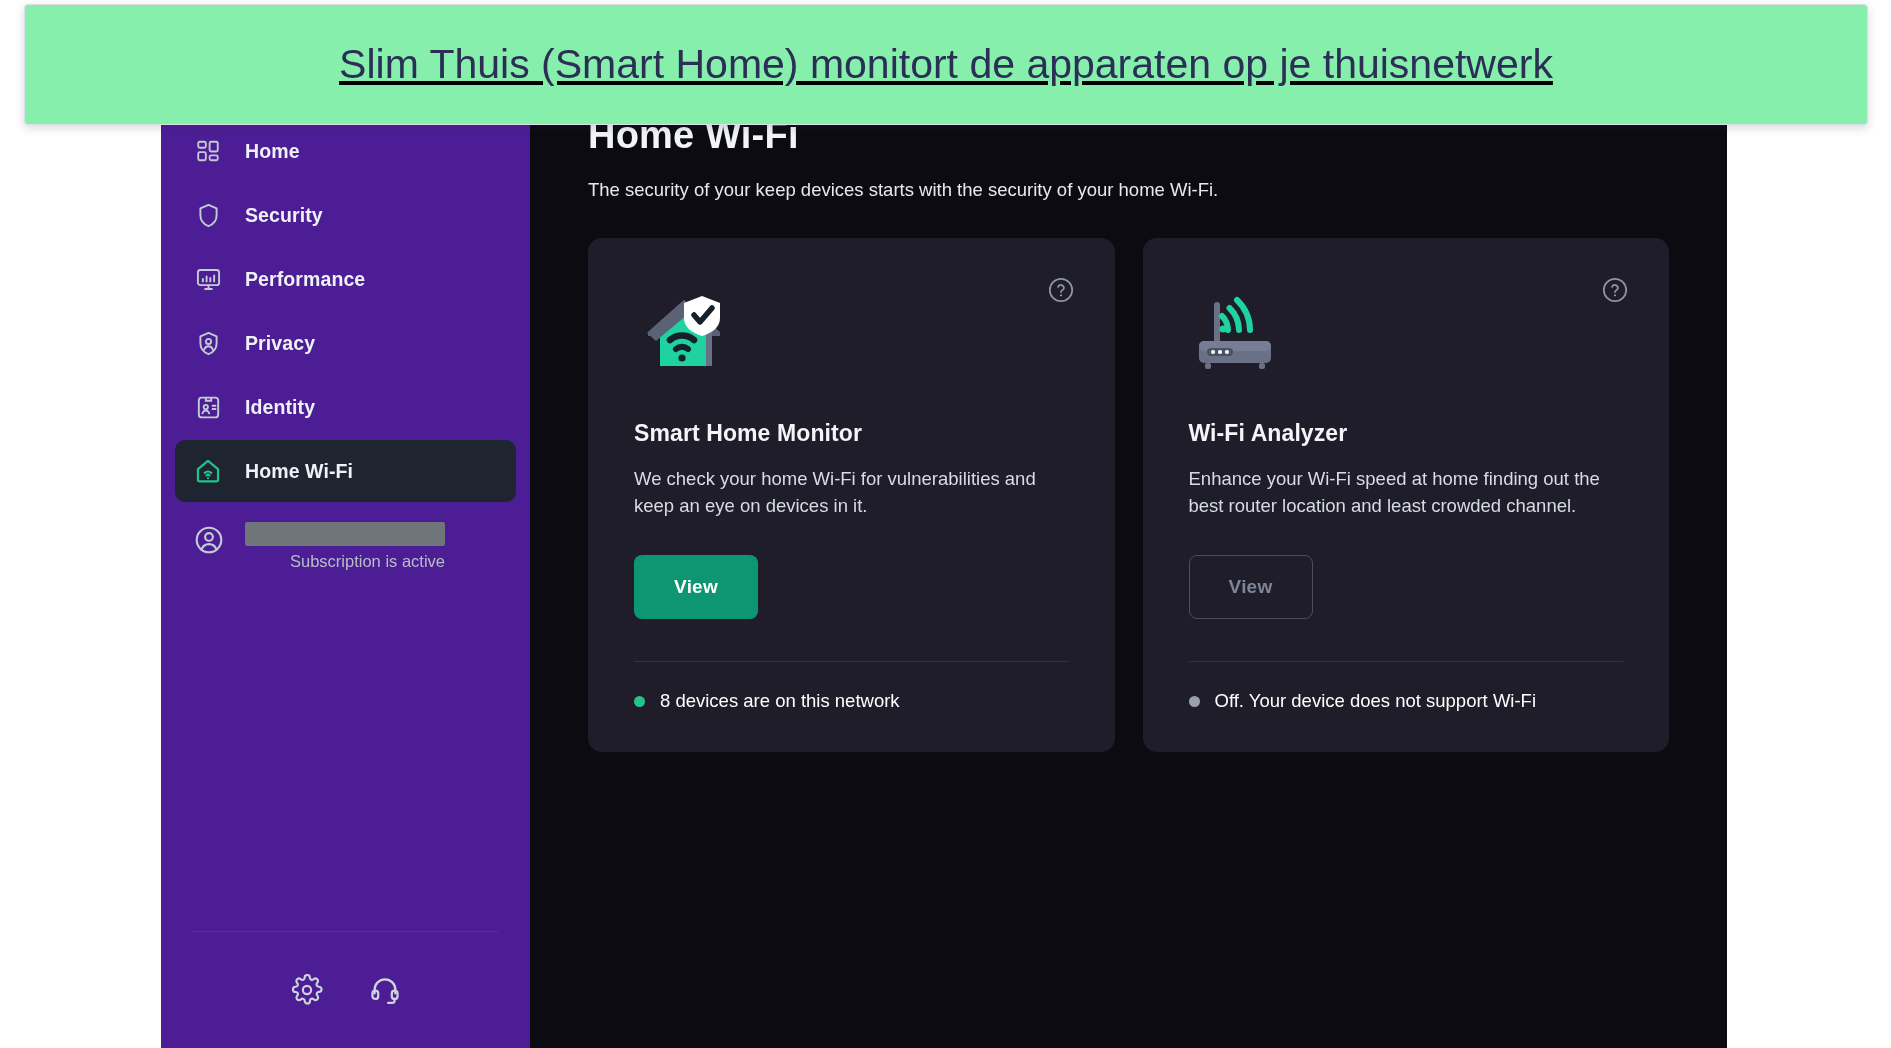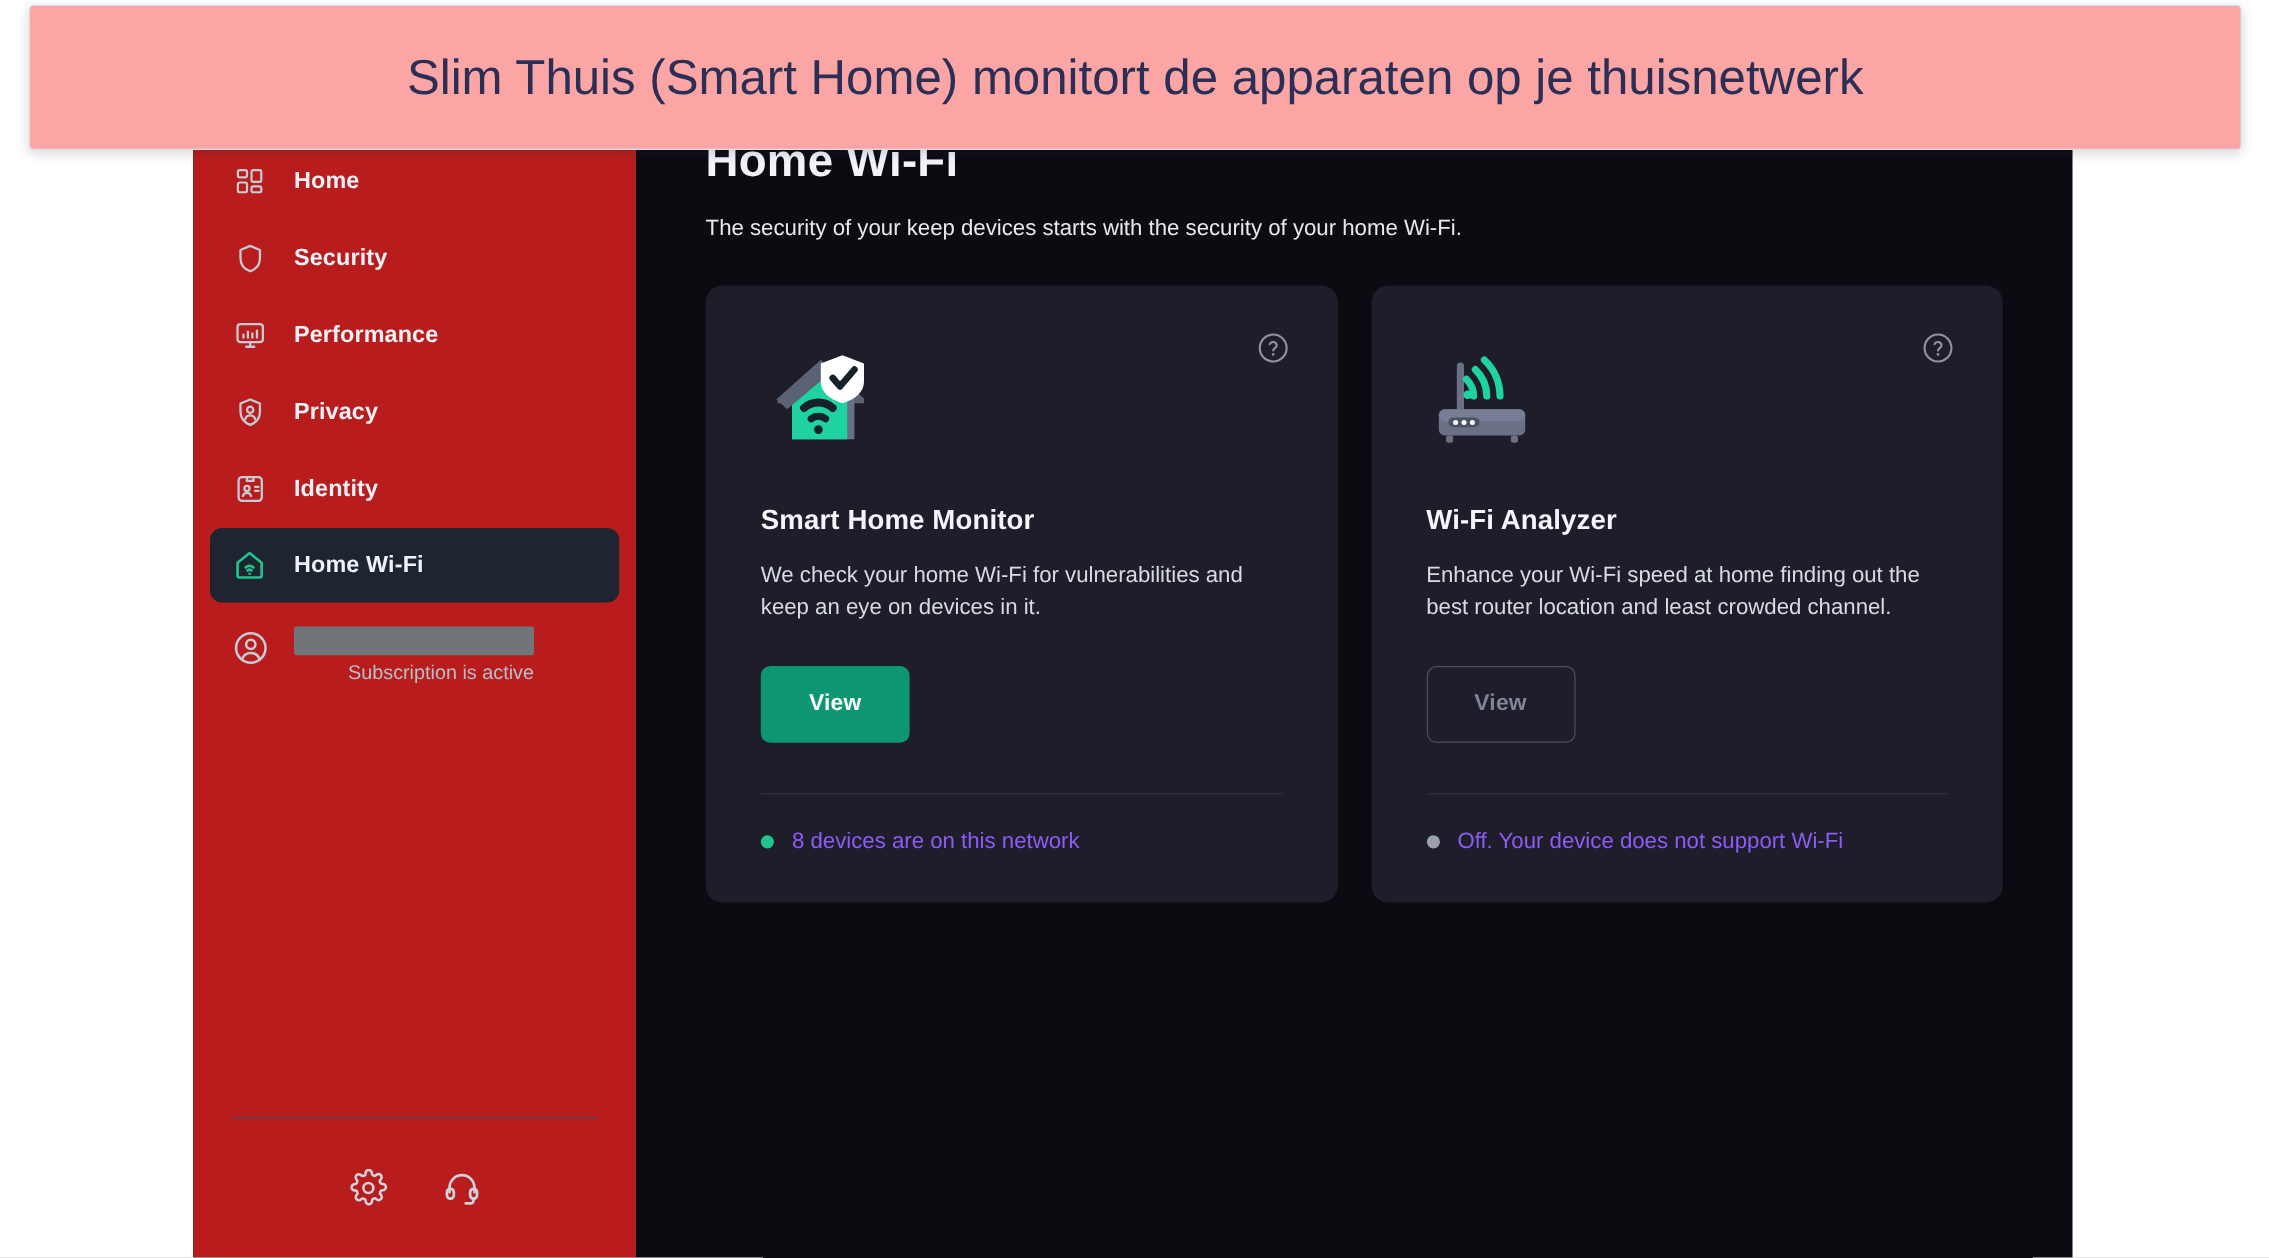--- a/index.html
+++ b/index.html
@@ -28,21 +28,21 @@
     height: 936px;
     display: flex;
     background: #0b0b11;
     overflow: hidden;
   }
 
   
   .sidebar {
     width: 369px;
     flex: 0 0 369px;
-    background: #b91c1c;
+    background: #4c1d95;
     position: relative;
     display: flex;
     flex-direction: column;
     padding-top: 4px;
   }
 
   .nav-list { padding: 0 14px; margin-top: 4px; }
 
   .nav-item {
     display: flex;
@@ -228,41 +228,42 @@
     gap: 15px;
     margin-top: 28px;
   }
   .status-dot {
     width: 11px; height: 11px;
     border-radius: 50%;
     flex: 0 0 11px;
   }
   .status-text {
     font-size: 18.5px;
-    color: #8b5cf6;
+    color: #ffffff;
     white-space: nowrap;
   }
 
   
   .caption-overlay {
     position: absolute;
     left: 24px;
     top: 4px;
     width: 1844px;
     height: 121px;
-    background: #fca5a5;
+    background: #86efac;
     border: 1px solid #dcdfe6;
     border-radius: 4px;
     box-shadow: 0 3px 10px rgba(40, 45, 70, 0.18);
     display: flex;
     align-items: center;
     justify-content: center;
     text-align: center;
     padding: 0 44px;
     z-index: 50;
+    text-decoration: underline;
   }
   .caption-text {
     font-size: 41px;
     line-height: 59px;
     color: #2b2f55;
     font-weight: normal;
   }
 </style>
 </head>
 <body>

